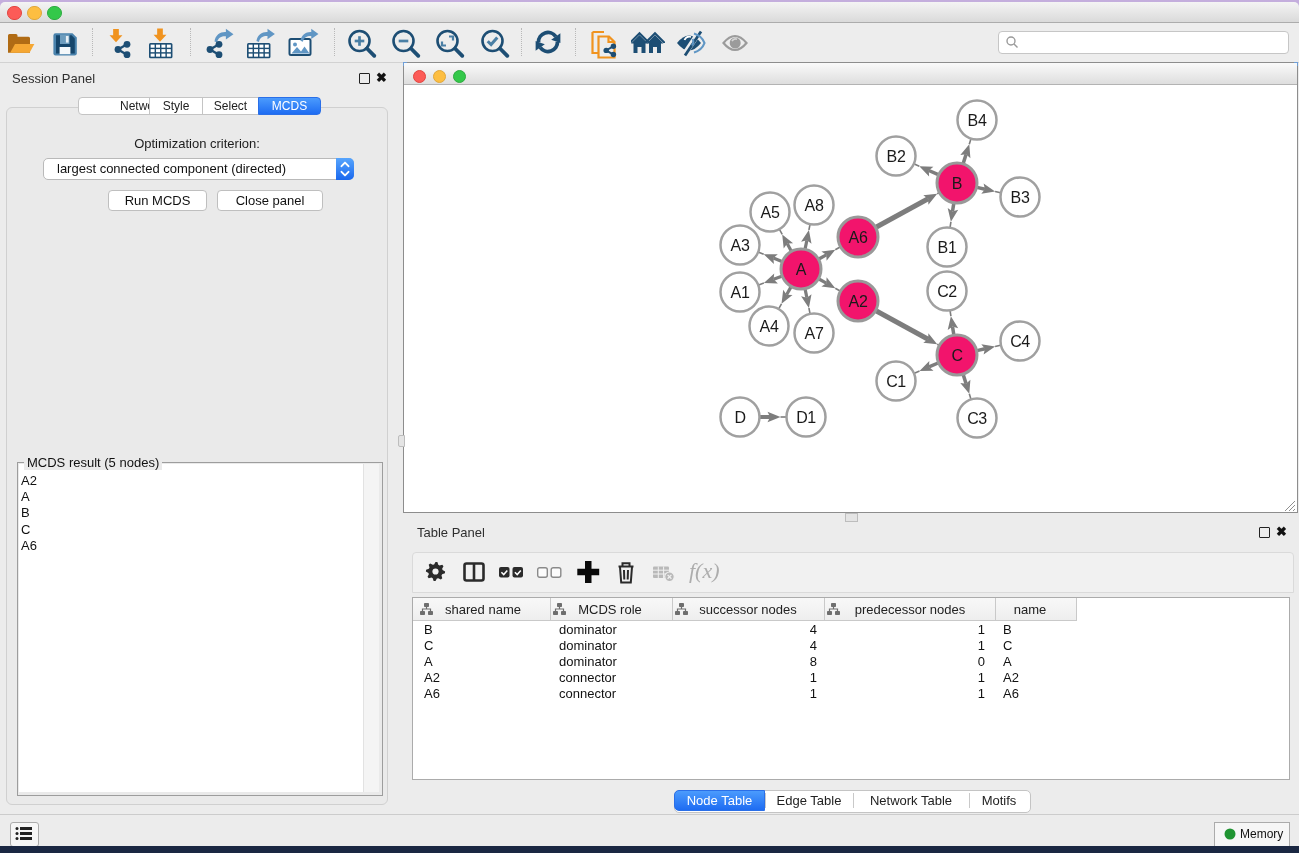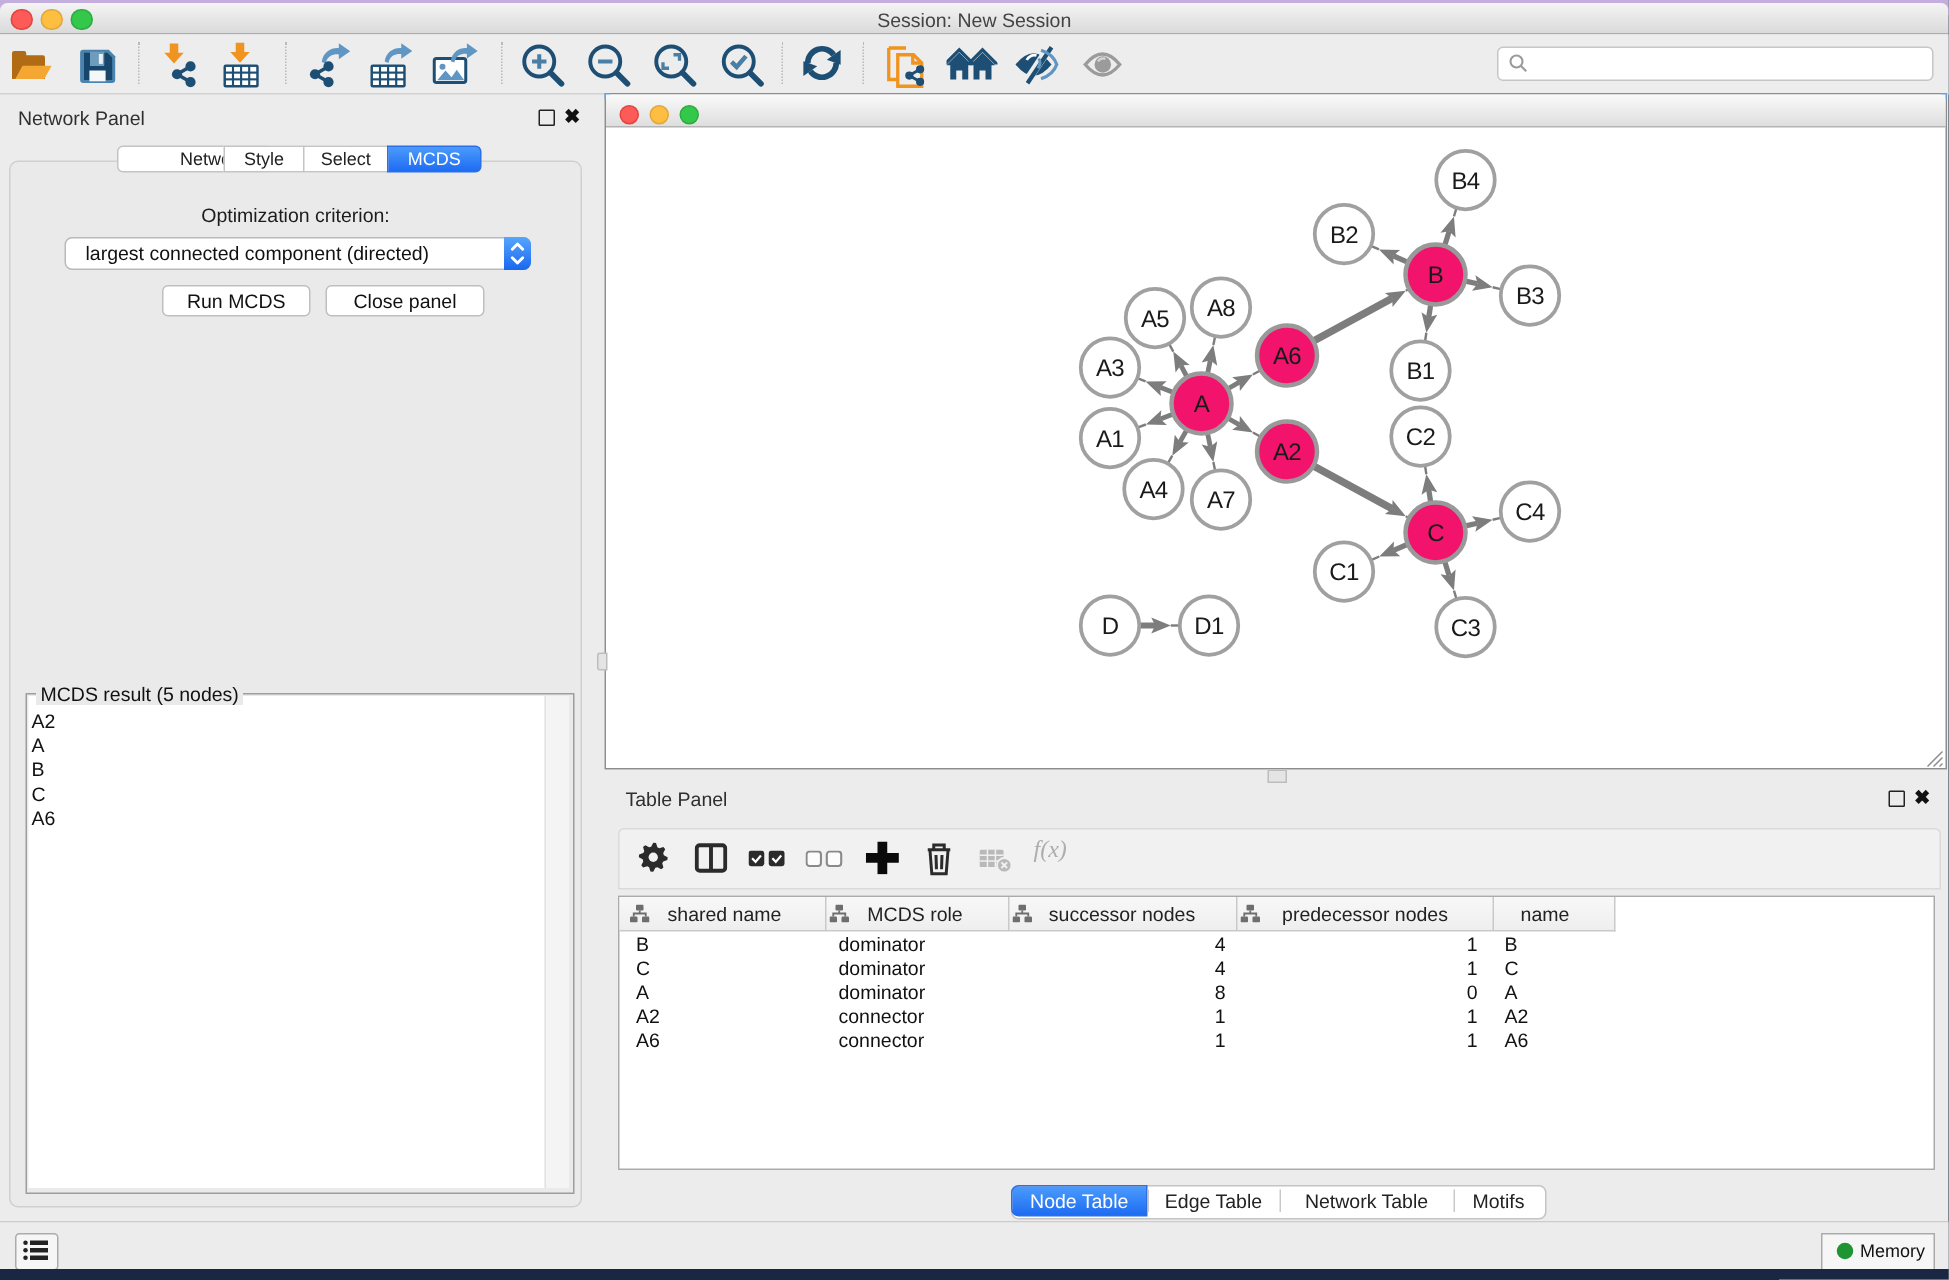--- a/index.html
+++ b/index.html
@@ -63,21 +63,20 @@
   #dark-bottom{left:0;top:846px;width:1299px;height:7px;background:#1a2742;}
 </style>
 </head>
 <body>
 <div id="app">
   <div id="desktop-top" class="abs"></div>
   <div id="titlebar" class="abs">
     <div class="tl t1"></div>
       <div class="tl t2"></div>
       <div class="tl t3"></div>
-    <div id="title-text" class="abs">Session: New Session</div>
   </div>
   <div id="toolbar" class="abs">
     <svg class="tbi" style="left:4px;top:4px" width="34" height="32" viewBox="0 0 34 32">
         <path d="M4 25.7 L4 8.5 Q4 7 5.5 7 L12 7 Q13.5 7 13.5 8.5 L13.5 9.8 L24.5 9.8 Q26 9.8 26 11.3 L26 25.7 Z" fill="#b06b14"></path>
 <path d="M6.2 25.7 L11 16.9 L30.4 16.9 L25.5 25.7 Z" fill="#f5a733"></path>
       </svg>
     <svg class="tbi" style="left:49px;top:4px" width="34" height="32" viewBox="0 0 34 32">
         <path d="M6.6 6.2 L23.5 6.2 L27.8 10.5 L27.8 26.2 Q27.8 28.4 25.6 28.4 L6.6 28.4 Q4.4 28.4 4.4 26.2 L4.4 8.4 Q4.4 6.2 6.6 6.2 Z" fill="#4a83ad"></path>
 <path d="M7 8.2 L22.6 8.2 L25.8 11.4 L25.8 26.4 L7 26.4 Z" fill="#16466b"></path>
 <rect x="11" y="7.5" width="9.5" height="9.5" fill="#6d9cbd"></rect>
@@ -224,21 +223,21 @@
         <path d="M10 7 a4 4 0 0 1 5 -1.8" stroke="#d5d5d5" stroke-width="1.6" fill="none"></path>
       </svg>
     <div id="search">
         <svg width="14" height="14" style="position:absolute;left:6px;top:3px" viewBox="0 0 14 14">
           <circle cx="6" cy="6" r="4" fill="none" stroke="#9a9a9a" stroke-width="1.4"></circle>
           <line x1="9" y1="9" x2="12.5" y2="12.5" stroke="#9a9a9a" stroke-width="1.4"></line>
         </svg>
       </div>
   </div>
 
-  <div id="cp-title" class="abs">Network Panel</div>
+  <div id="cp-title" class="abs">Session Panel</div>
   <div id="cp-max" class="abs"></div>
   <div id="cp-close" class="abs">✖</div>
   <div id="cp-body" class="abs"></div>
   <div id="tabs" class="abs">
     <div class="tab first" style="left:0;width:70px;padding-left:28px;">Network</div>
     <div class="tab" style="left:71px;width:52px;">Style</div>
     <div class="tab" style="left:124px;width:55px;">Select</div>
     <div class="tab last sel" style="left:180px;width:61px;">MCDS</div>
   </div>
   <div id="opt-label" class="abs">Optimization criterion:</div>
@@ -422,21 +421,21 @@
         </g>
         <g stroke="#f1f1f1" stroke-width="1">
           <line x1="0" y1="7.2" x2="16" y2="7.2"></line>
           <line x1="0" y1="11" x2="16" y2="11"></line>
           <line x1="5.3" y1="3.5" x2="5.3" y2="15"></line>
           <line x1="10.6" y1="3.5" x2="10.6" y2="15"></line>
         </g>
         <circle cx="16.5" cy="13.8" r="4.8" fill="#b9b9b9" stroke="#f1f1f1" stroke-width="1.2"></circle>
         <path d="M14.6 11.9 l3.8 3.8 M18.4 11.9 l-3.8 3.8" stroke="#f1f1f1" stroke-width="1.3"></path>
       </svg>
-      <span style="position:absolute;left:276px;top:5px;font-family:'Liberation Serif',serif;font-style:italic;font-size:16px;color:#adadad;">f(x)</span>
+      <span style="position:absolute;left:276px;top:5px;font-family:'Liberation Serif',serif;font-style:italic;font-size:22px;color:#adadad;">f(x)</span>
   </div>
   <div id="tbl" class="abs">
     <div id="tbl-head" class="abs">
       <div class="th-div" style="left:137px"></div>
       <div class="th-div" style="left:259px"></div>
       <div class="th-div" style="left:411px"></div>
       <div class="th-div" style="left:582px"></div>
       <svg style="position:absolute;left:7px;top:5px" width="13" height="12" viewBox="0 0 13 12">
           <g fill="#6e6e6e">
             <rect x="4" y="0" width="5" height="4" rx="0.8"></rect>

